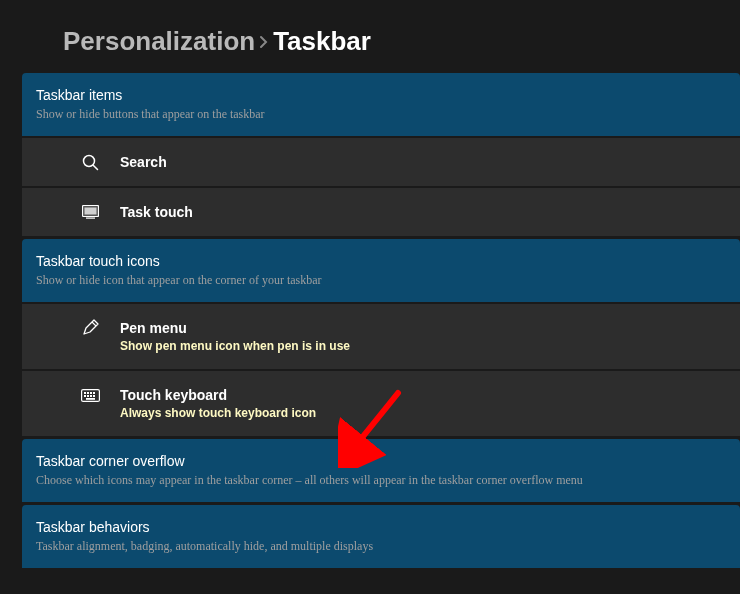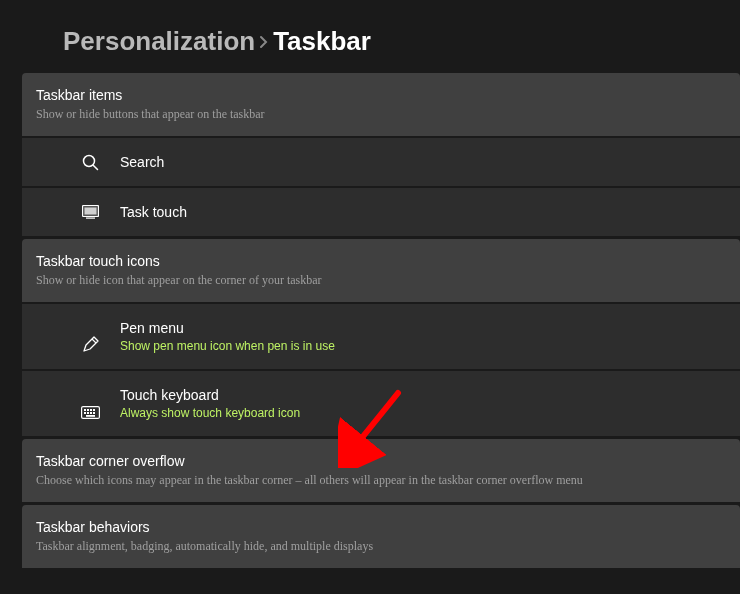--- a/index.html
+++ b/index.html
@@ -33,21 +33,21 @@
     }
     .breadcrumb-current {
       font-size: 26px;
       font-weight: 700;
       color: #ffffff;
     }
     .content {
       padding: 0 0 0 22px;
     }
     .section-header {
-      background: #404040;
+      background: #0c4a6e;
       border-radius: 4px 4px 0 0;
       padding: 12px 14px 13px 14px;
       margin-top: 0;
       cursor: pointer;
     }
     .section-header + .item-row,
     .item-row + .item-row {
       margin-top: 2px;
     }
     .section-block {
@@ -63,23 +63,24 @@
       font-size: 12px;
       color: #9f9f9f;
       line-height: 17px;
       margin-top: 1px;
       font-family: Liberation Serif, serif;
     }
     .item-row {
       background: #2d2d2d;
       padding: 14px 14px 14px 14px;
       display: flex;
-      align-items: flex-end;
+      align-items: flex-start;
       gap: 20px;
       cursor: pointer;
+      font-weight: bold;
     }
     .item-icon {
       width: 20px;
       height: 20px;
       display: flex;
       align-items: center;
       justify-content: center;
       flex-shrink: 0;
       margin-left: 44px;
     }
@@ -87,21 +88,21 @@
       display: flex;
       flex-direction: column;
     }
     .item-label {
       font-size: 14px;
       color: #ffffff;
       line-height: 20px;
     }
     .item-sub {
       font-size: 12px;
-      color: #bef264;
+      color: #fef9c3;
       line-height: 17px;
     }
     .arrow-annotation {
       position: absolute;
       pointer-events: none;
       z-index: 1000;
     }
     svg { display: block; }
   </style>
 </head>

